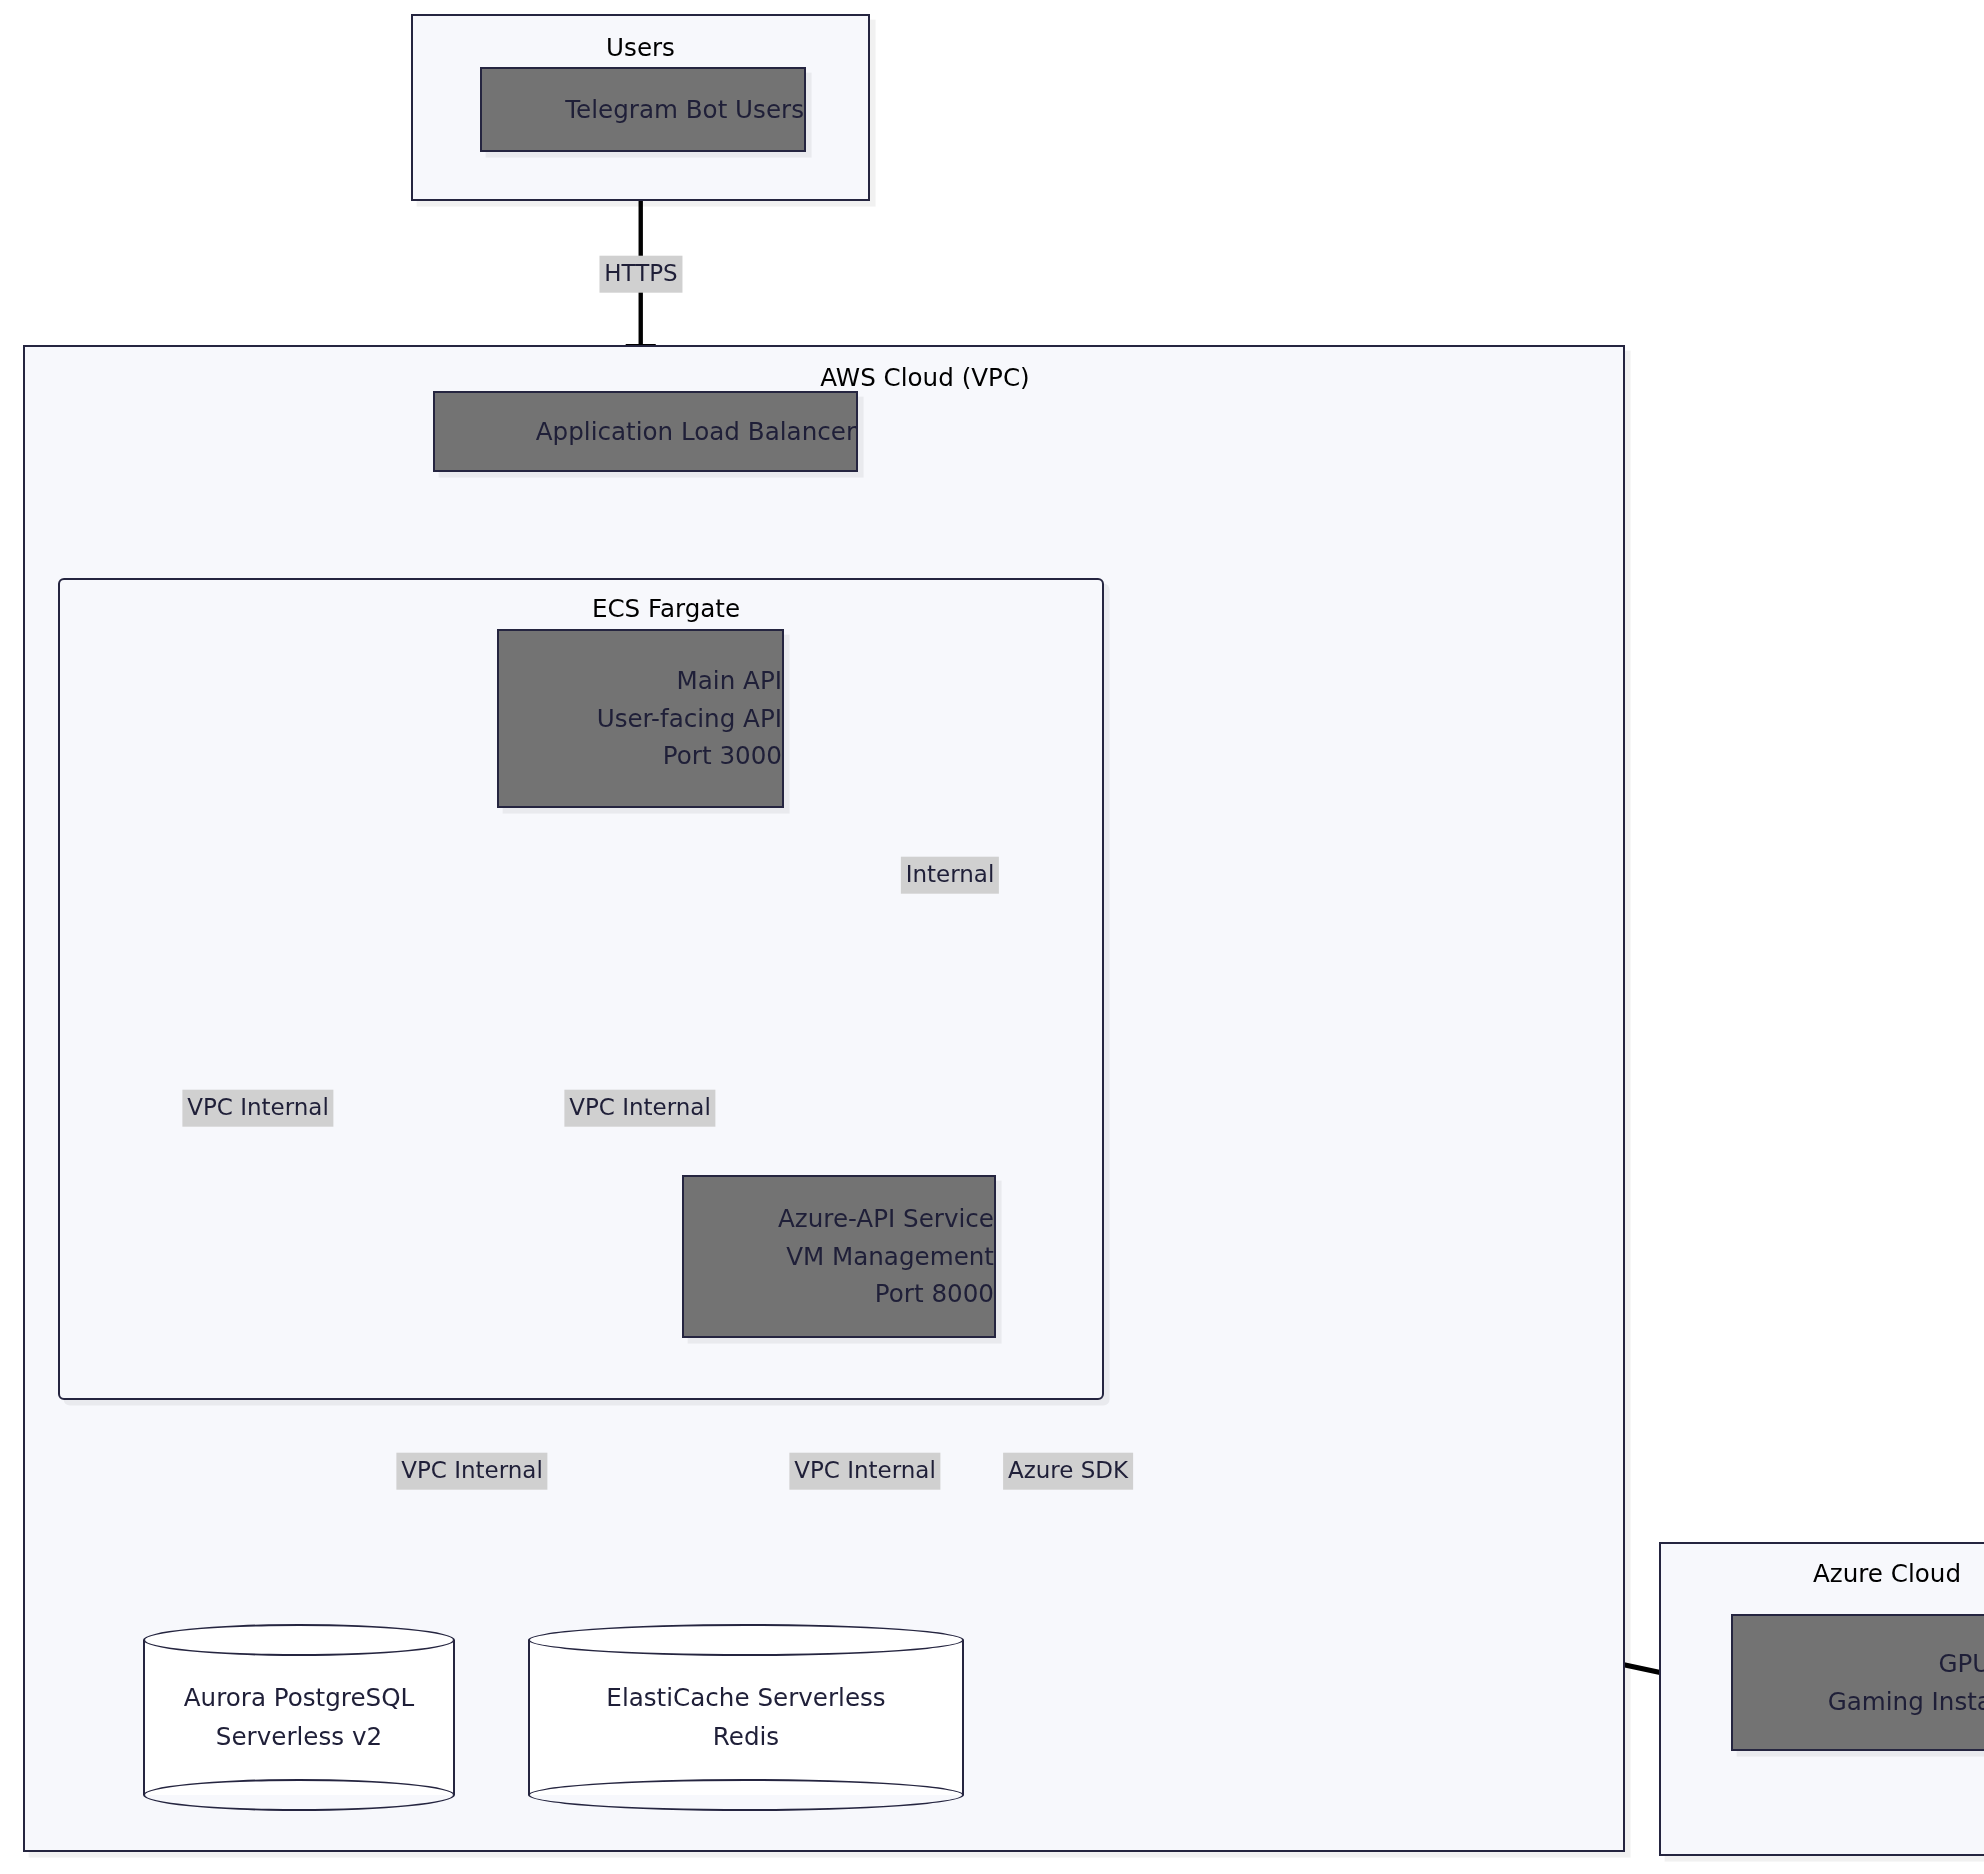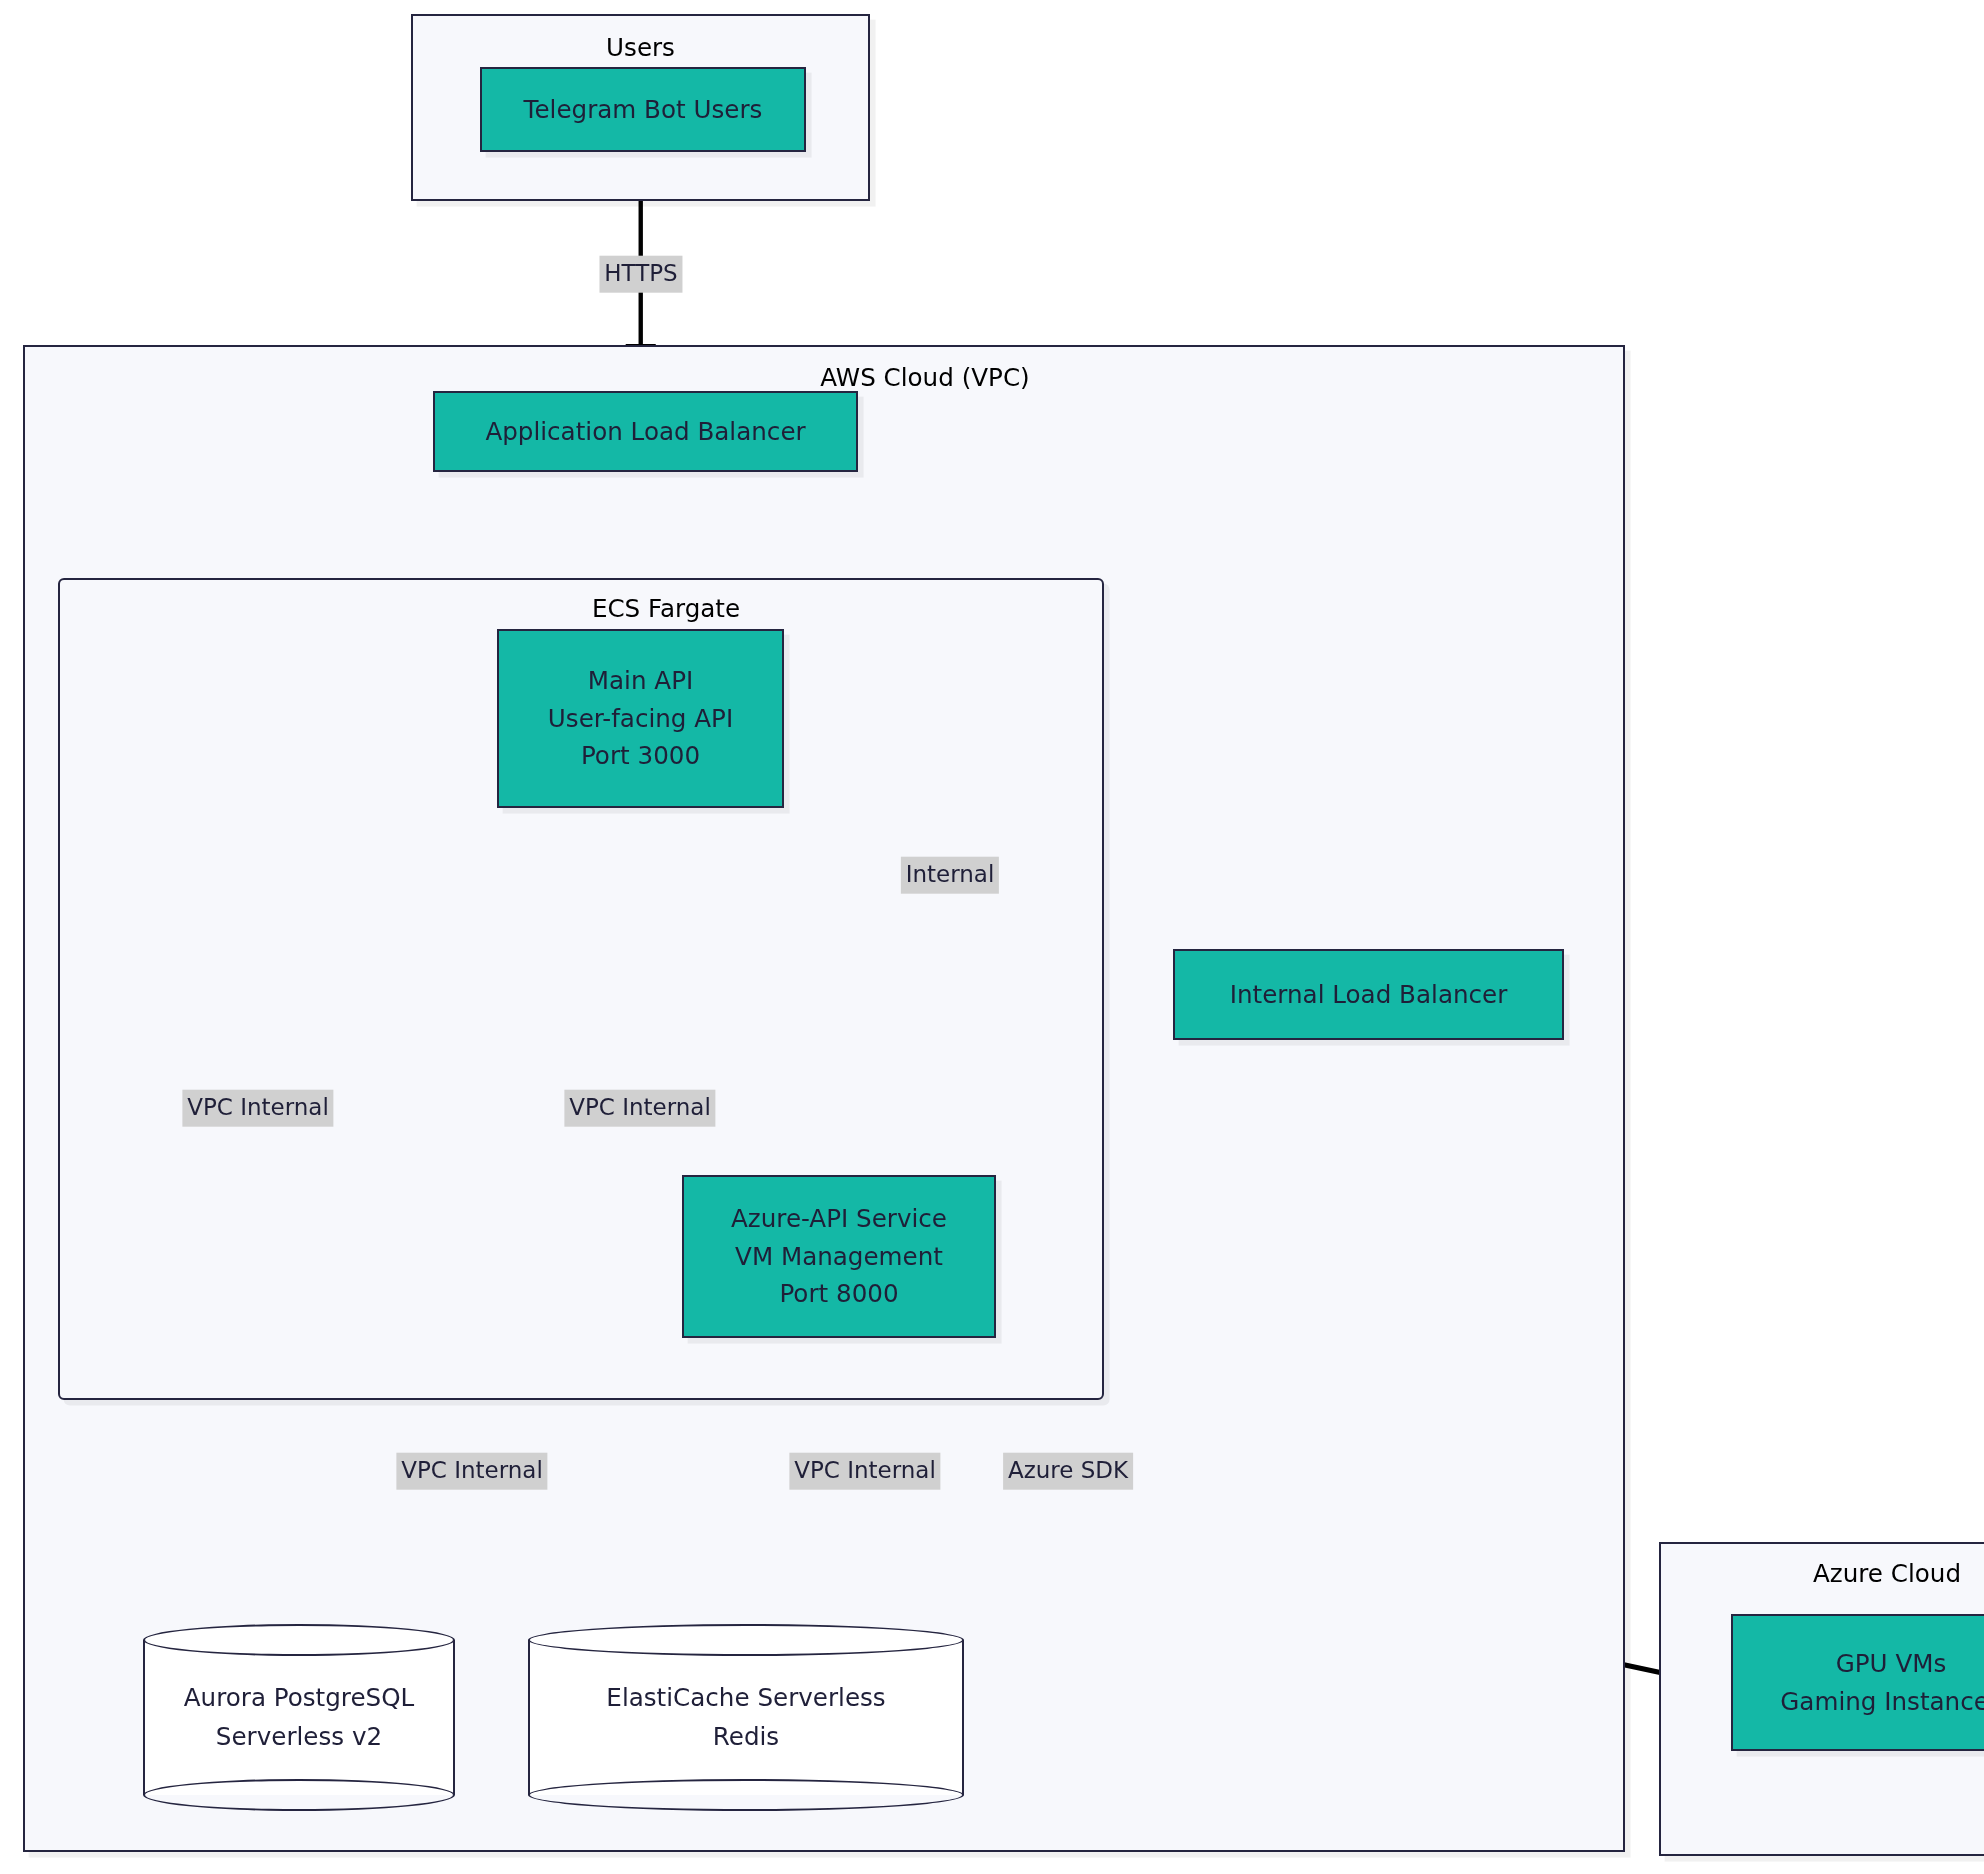--- a/index.html
+++ b/index.html
@@ -42,27 +42,27 @@
     text-align: center;
     color: #000000;
     font-size: 24.6px;
     line-height: 1;
     white-space: nowrap;
   }
 
   
   .node {
     position: absolute;
-    background: #14b8a6;
+    background: #737373;
     border: 2.8px solid #252540;
     box-sizing: border-box;
     box-shadow: 5.6px 5.6px 0 0 rgba(0,0,0,0.055);
     display: flex;
     flex-direction: column;
-    align-items: center;
+    align-items: flex-end;
     justify-content: center;
     color: #1f1f38;
     font-size: 24.6px;
     line-height: 1.52;
     text-align: center;
   }
   .node .ln { display: block; white-space: nowrap; }
 
   
   .cyl {
@@ -177,23 +177,20 @@
   <div class="node" style="left:433px; top:391px; width:425px; height:81px;">
     <span class="ln">Application Load Balancer</span>
   </div>
 
   <div class="node" style="left:497px; top:629px; width:287px; height:179px;">
     <span class="ln">Main API</span>
     <span class="ln">User-facing API</span>
     <span class="ln">Port 3000</span>
   </div>
 
-  <div class="node" style="left:1173px; top:949px; width:391px; height:91px;">
-    <span class="ln">Internal Load Balancer</span>
-  </div>
 
   <div class="node" style="left:682px; top:1175px; width:314px; height:163px;">
     <span class="ln">Azure-API Service</span>
     <span class="ln">VM Management</span>
     <span class="ln">Port 8000</span>
   </div>
 
   <div class="node" style="left:1731px; top:1614px; width:320px; height:137px;">
     <span class="ln">GPU VMs</span>
     <span class="ln">Gaming Instances</span>

